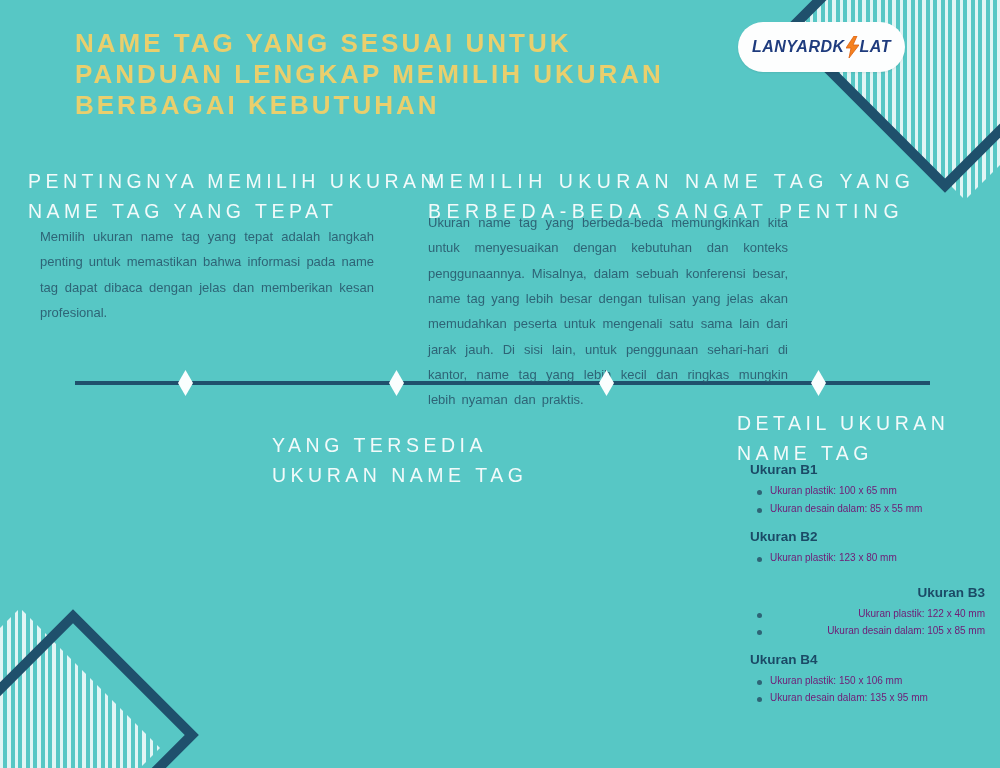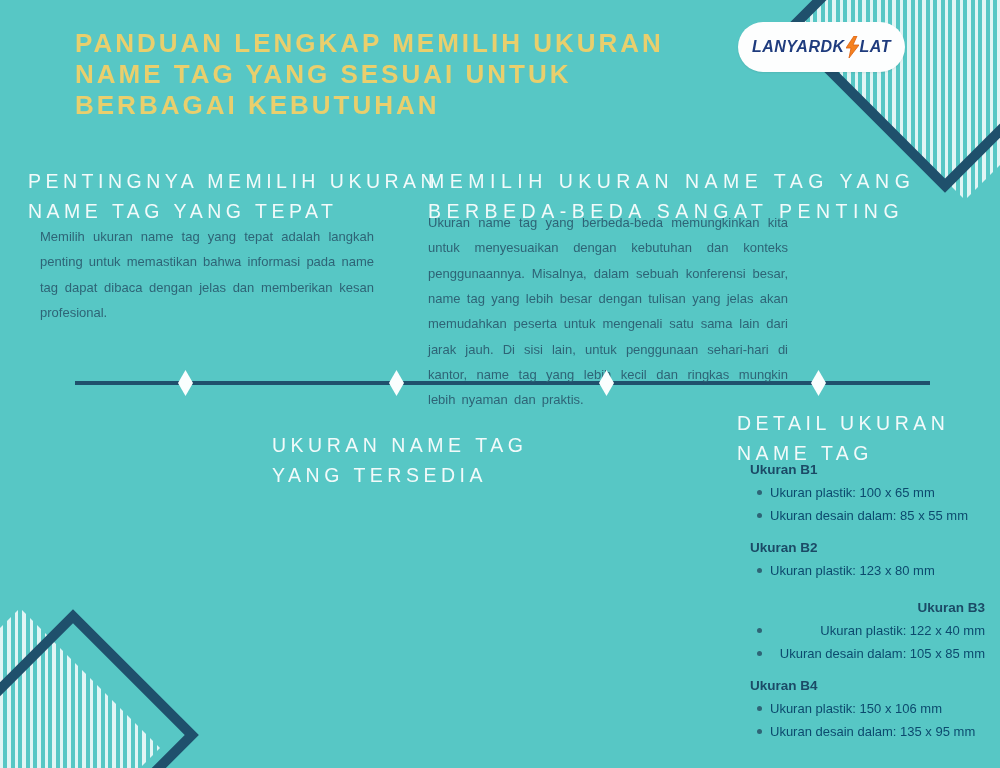--- a/index.html
+++ b/index.html
@@ -93,41 +93,41 @@
 
   
   .detail-list { position:absolute; left:750px; top:462px; width:235px; z-index:3; }
   .detail-group { margin-bottom:12px; }
   .detail-group-title {
     color:#1B4A66; font-size:13.5px; font-weight:700; margin-bottom:5px;
   }
   .detail-items { list-style:none; }
   .detail-items li {
     position:relative; padding-left:20px;
-    color:#0c4a6e; font-size:13px; line-height:1.75;
+    color:#701a75; font-size:10px; line-height:1.75;
   }
   .detail-items li::before {
     content:""; position:absolute; left:7px; top:8px;
     width:5px; height:5px; border-radius:50%; background:#2E6476;
   }
   .gap-b3 { margin-top:18px;text-align:right; }
 </style>
 </head>
 <body>
 
 <div class="canvas">
 
   <div class="stripes stripes-tr"></div>
   <div class="diamond-outline outline-tr"></div>
   <div class="stripes stripes-bl"></div>
   <div class="diamond-outline outline-bl"></div>
 
   <div class="title">
+    <div>NAME TAG YANG SESUAI UNTUK</div>
     <div>PANDUAN LENGKAP MEMILIH UKURAN</div>
-    <div>NAME TAG YANG SESUAI UNTUK</div>
     <div>BERBAGAI KEBUTUHAN</div>
   </div>
 
   <div class="logo-pill">
     <span class="logo-text">
       <span>LANYARDK</span>
       <svg class="bolt" viewBox="0 0 13 22">
         <polygon points="8,0 0,12 5,12 3,22 13,9 7,9 11,0" fill="#F5821F" stroke="#D95F12" stroke-width="0.8"></polygon>
       </svg>
       <span>LAT</span>
@@ -146,22 +146,22 @@
   </div>
   <div class="body-text b-kenapa last-left">Ukuran name tag yang berbeda-beda memungkinkan kita untuk menyesuaikan dengan kebutuhan dan konteks penggunaannya. Misalnya, dalam sebuah konferensi besar, name tag yang lebih besar dengan tulisan yang jelas akan memudahkan peserta untuk mengenali satu sama lain dari jarak jauh. Di sisi lain, untuk penggunaan sehari-hari di kantor, name tag yang lebih kecil dan ringkas mungkin lebih nyaman dan praktis.</div>
 
   <div class="timeline-line"></div>
   <div class="timeline-diamond" style="left:178px;"></div>
   <div class="timeline-diamond" style="left:389px;"></div>
   <div class="timeline-diamond" style="left:599px;"></div>
   <div class="timeline-diamond" style="left:811px;"></div>
 
   <div class="h-white h-tersedia">
+    <div>YANG TERSEDIA</div>
     <div>UKURAN NAME TAG</div>
-    <div>YANG TERSEDIA</div>
   </div>
 
   <div class="h-white h-detail">
     <div>DETAIL UKURAN</div>
     <div>NAME TAG</div>
   </div>
 
   <div class="detail-list">
     <div class="detail-group">
       <div class="detail-group-title">Ukuran B1</div>

